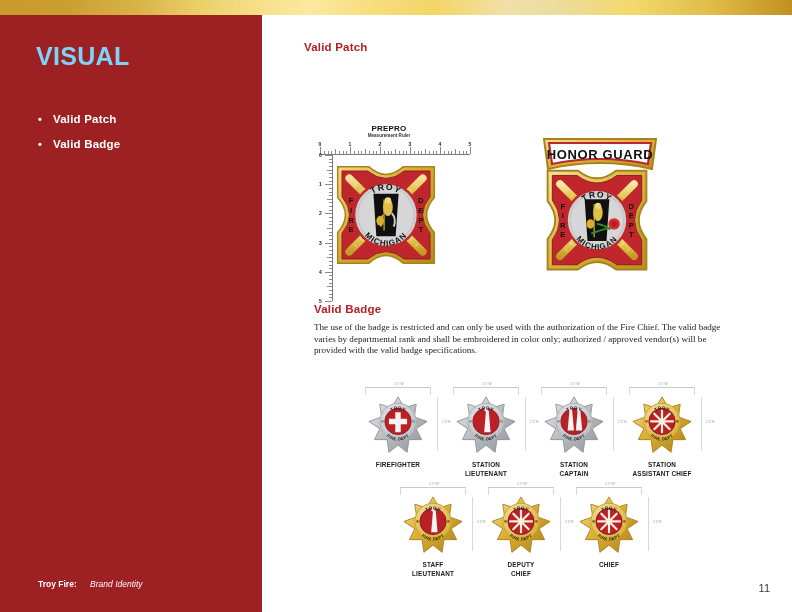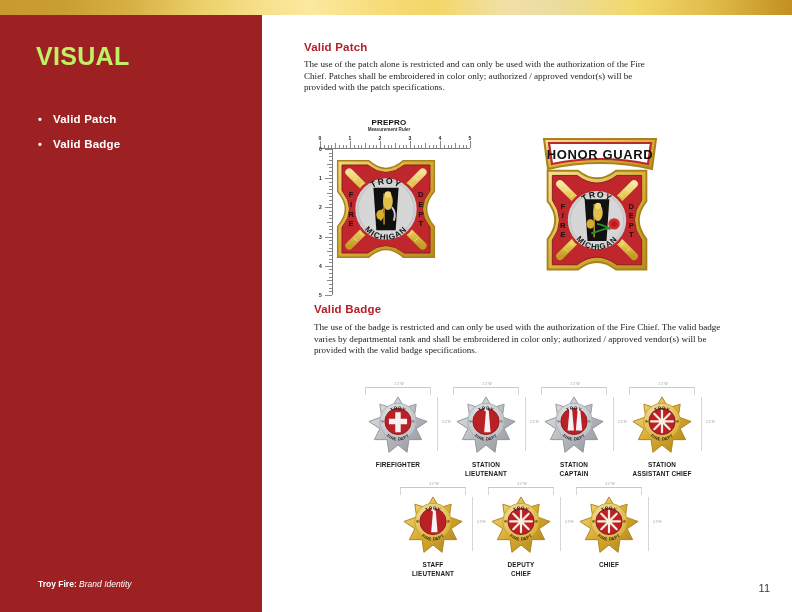--- a/index.html
+++ b/index.html
@@ -20,21 +20,21 @@
       #f0e0a8 64%, #ebdca0 70%, #f2d96b 80%, #e0bb4a 90%, #c2901f 100%);
   }
 
   
   #sidebar {
     position:absolute; left:0; top:15px; width:262px; height:597px;
     background:#9d2023;
   }
   #sidebar-title {
     position:absolute; left:36px; top:27px;
-    color:#bef264;
+    color:#7dd3fc;
     font-size:25px; font-weight:bold; line-height:29px;
     letter-spacing:0.3px;
   }
   #sidebar-list {
     position:absolute; left:38px; top:97px; width:200px;
     list-style:none;
   }
   #sidebar-list li {
     display:flex; align-items:flex-start;
     color:#ffffff; font-size:11.5px; font-weight:bold;
@@ -43,21 +43,21 @@
   #sidebar-list li .bullet {
     width:15px; flex:0 0 15px; color:#ffffff; font-size:11px; line-height:14px;
   }
   #sidebar-list li .txt { line-height:14px; }
 
   #footer-left {
     position:absolute; left:38px; bottom:23px;
     font-size:8.5px; color:#ffffff; white-space:nowrap;
   }
   #footer-left .ff-bold { font-weight:bold;text-align:right; }
-  #footer-left .ff-ital { font-style:italic; }
+  #footer-left .ff-ital { font-style:italic;margin-left:11px; }
 
   
   #main {
     position:absolute; left:262px; top:15px; width:530px; height:597px;
     background:#ffffff;
   }
   .sec-head {
     position:absolute;
     color:#b2202a; font-weight:bold; letter-spacing:0.2px;
   }
@@ -70,21 +70,21 @@
   #patch-body { left:42px; top:44px; width:344px; }
   #badge-head { left:52px; top:288px; font-size:11.5px; }
   #badge-body { left:52px; top:307px; width:415px; }
 
   #page-num {
     position:absolute; right:22px; bottom:18px;
     font-size:11px; color:#3b3b3b;
   }
 
   
-  #patch1-wrap { position:absolute; left:44px; top:103px; width:166px; height:175px; }
+  #patch1-wrap { position:absolute; left:44px; top:109px; width:166px; height:175px; }
   #prepro-title {
     position:absolute; left:0; top:0; width:166px; text-align:center;
     font-size:8px; font-weight:bold; color:#111; letter-spacing:.2px;
   }
   #prepro-sub {
     position:absolute; left:0; top:9px; width:166px; text-align:center;
     font-size:4.6px; font-weight:bold; color:#333;
   }
   #ruler-h {
     position:absolute; left:14px; top:18px; width:150px; height:13px;
@@ -163,21 +163,20 @@
 
   <div id="footer-left">
     <span class="ff-bold">Troy Fire:</span>
     <span class="ff-ital">Brand Identity</span>
   </div>
 </aside>
 
 <main id="main">
 
   <h2 class="sec-head" id="patch-head">Valid Patch</h2>
-  <p class="body-txt" id="patch-body">The use of the patch alone is restricted and can only be used with the authorization of the Fire Chief. Patches shall be embroidered in color only; authorized / approved vendor(s) will be provided with the patch specifications.</p>
 
   <div id="patch1-wrap">
     <div id="prepro-title">PREPRO</div>
     <div id="prepro-sub">Measurement Ruler</div>
 
     <div id="ruler-h">
         <div class="tick" style="left: 0px; height: 7px;"></div>
         <div class="tick" style="left: 3.75px; height: 3px;"></div>
         <div class="tick" style="left: 7.5px; height: 3px;"></div>
         <div class="tick" style="left: 11.25px; height: 3px;"></div>

